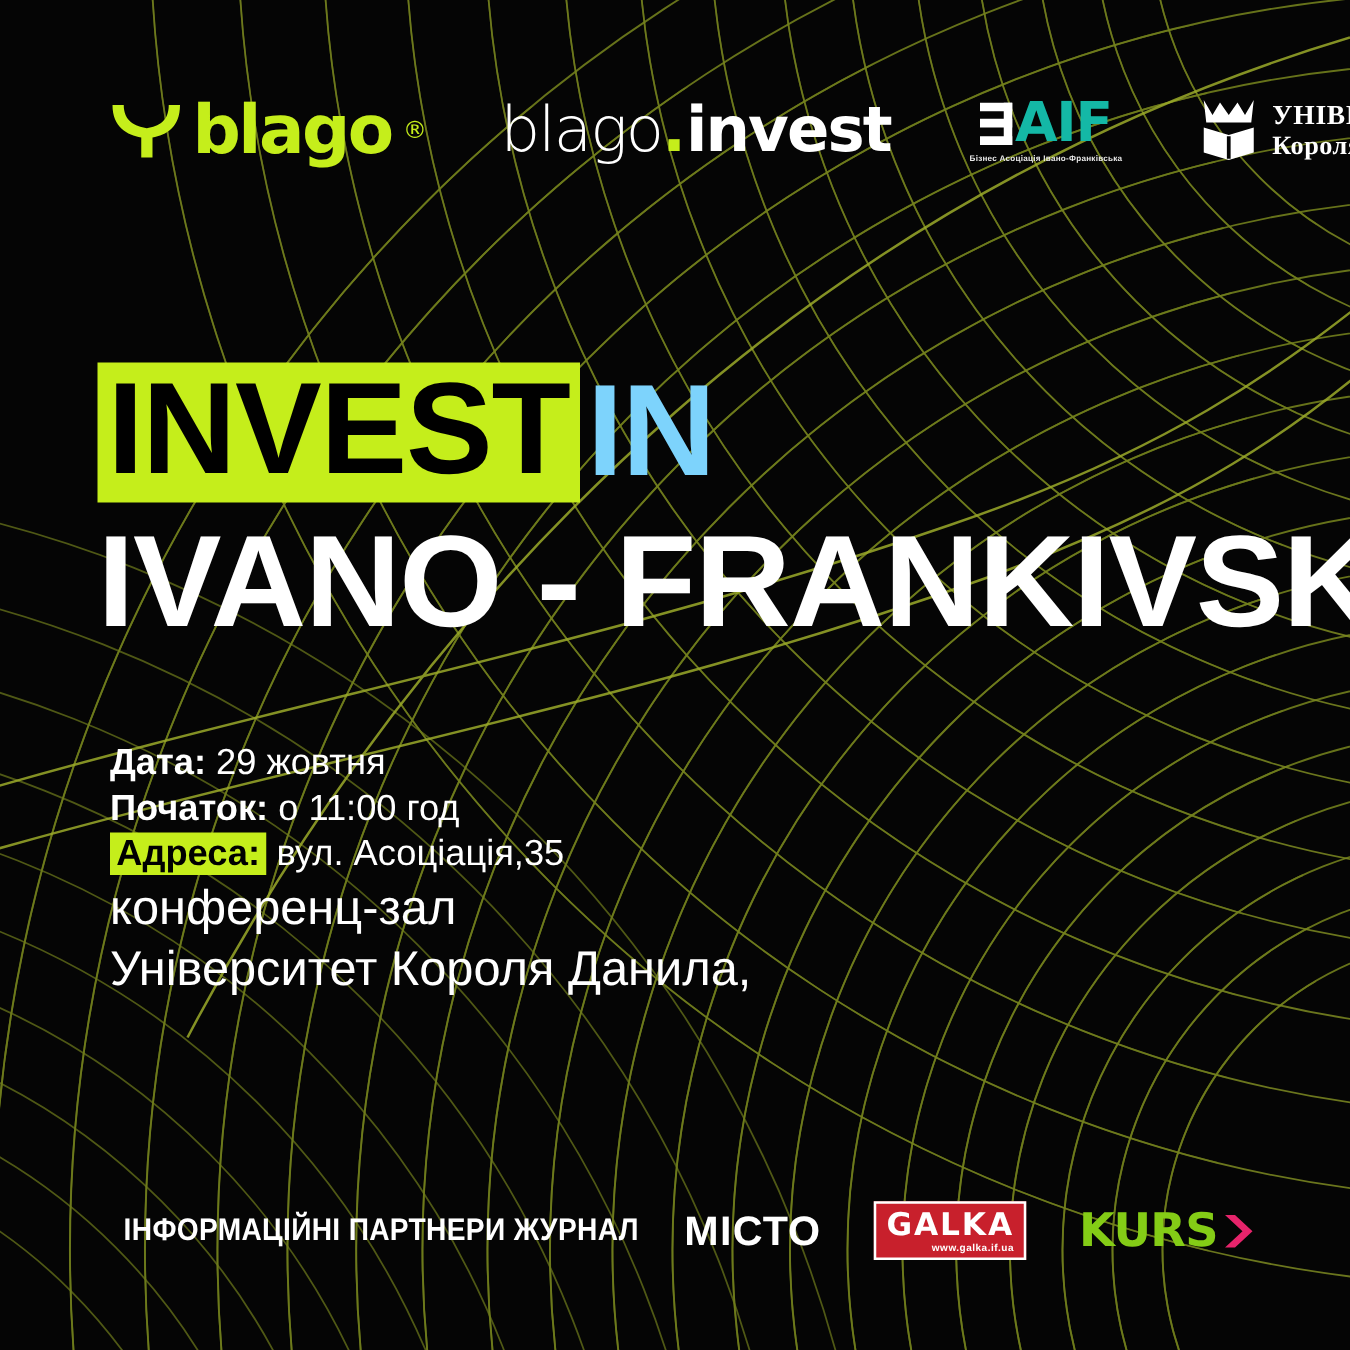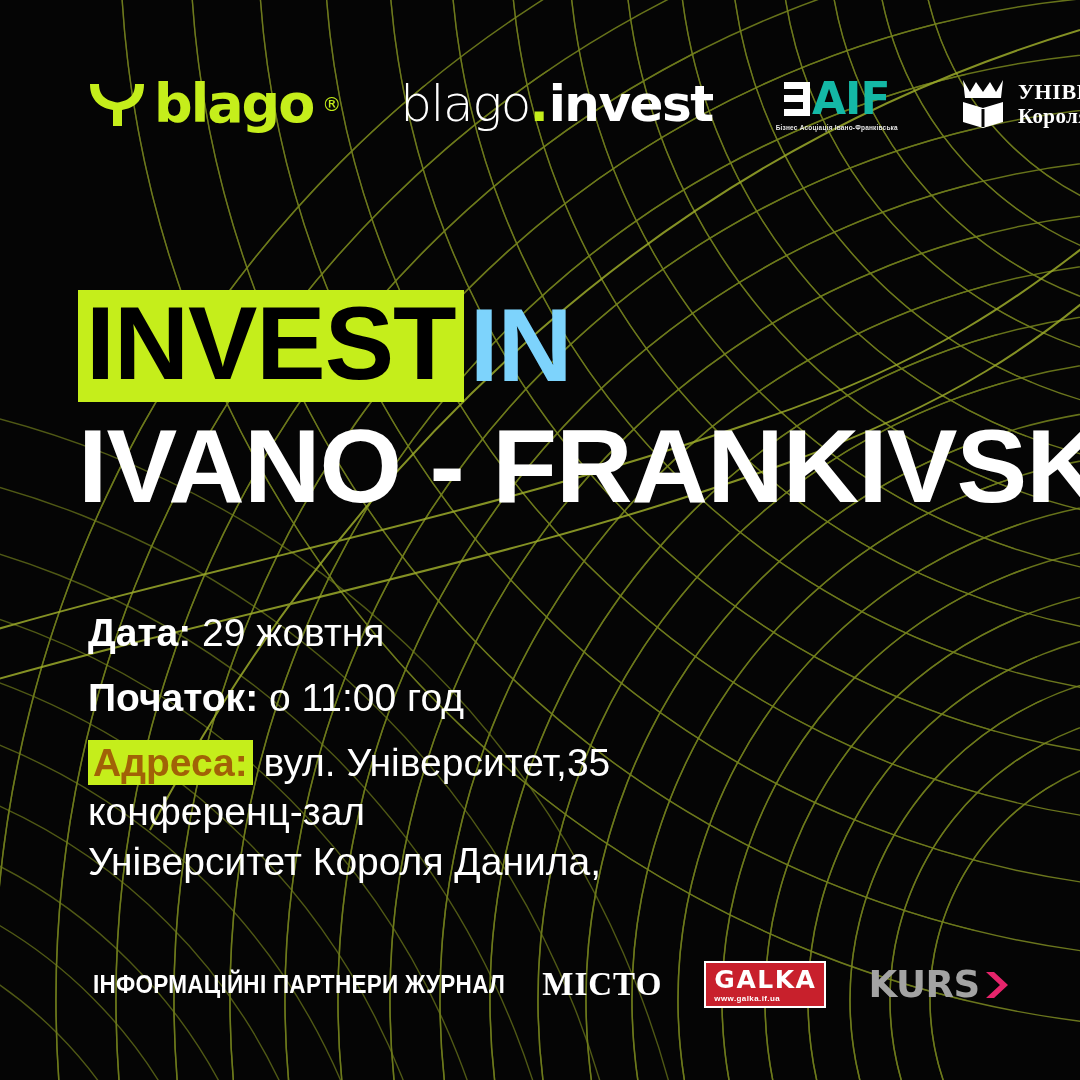--- a/index.html
+++ b/index.html
@@ -64,48 +64,48 @@
   }
   .hl-plain{color:#7dd3fc;padding-left:6px;}
   .hl-line2{
     margin-top:12px;
     font-size:104px;line-height:1;font-weight:700;letter-spacing:-1px;
     color:#fff;white-space:nowrap;transform:scaleX(1.02);transform-origin:left center;
   }
 
   
   .details{position:absolute;left:88px;top:592px;line-height:1.26;}
-  .d-row{font-size:39px;color:#fff;white-space:nowrap;margin-top:16px;}
+  .d-row{font-size:29px;color:#fff;white-space:nowrap;}
   .d-label{font-weight:700;}
-  .d-label-hi{font-weight:700;background:#C5EE1B;color:#a16207;padding:1px 5px;}
+  .d-label-hi{font-weight:700;background:#C5EE1B;color:#000000;padding:1px 5px;}
   .d-val{font-weight:400;}
   .d-cont{font-size:39px;font-weight:400;color:#fff;white-space:nowrap;}
 
   
   .footer{
     position:absolute;left:0;right:0;bottom:72px;
     display:flex;align-items:center;justify-content:center;gap:0;
   }
   .ft-label{
     font-size:25px;font-weight:800;letter-spacing:.3px;color:#fff;
     transform:scaleX(.9);transform-origin:center;white-space:nowrap;
   }
   .ft-misto{
-    margin-left:14px;font-family:Liberation Serif, serif;
+    margin-left:14px;font-family:Liberation Sans, sans-serif;
     font-size:33px;font-weight:700;letter-spacing:1px;color:#fff;line-height:1;
   }
   .ft-galka{
     margin-left:42px;background:#C8202C;border:2px solid #ffffff;
-    padding:4px 8px 3px 8px;display:flex;flex-direction:column;align-items:flex-start;
+    padding:4px 8px 3px 8px;display:flex;flex-direction:column;align-items:flex-end;
     line-height:1;
   }
   .galka-word{font-size:25px;font-weight:800;letter-spacing:1.5px;color:#fff;font-family:"DejaVu Sans",sans-serif;}
   .galka-url{font-size:8px;font-weight:700;letter-spacing:.4px;color:#fff;margin-top:3px;}
   .ft-kurs{margin-left:42px;display:flex;align-items:center;gap:4px;}
-  .kurs-word{font-size:37px;font-weight:800;letter-spacing:-.5px;color:#a3a3a3;line-height:1;font-family:"DejaVu Sans",sans-serif;}
+  .kurs-word{font-size:37px;font-weight:800;letter-spacing:-.5px;color:#84cc16;line-height:1;font-family:"DejaVu Sans",sans-serif;}
   .kurs-chev{width:26px;height:30px;display:block;}
 </style>
 </head>
 <body>
 
 <div id="poster">
 
   <svg id="bg-waves" viewBox="0 0 1080 1080" preserveAspectRatio="none" aria-hidden="true">
     <defs>
       <clipPath id="clipAll">
@@ -244,21 +244,21 @@
     <div class="d-row">
       <span class="d-label">Дата:</span>
       <span class="d-val">29 жовтня</span>
     </div>
     <div class="d-row">
       <span class="d-label">Початок:</span>
       <span class="d-val">о 11:00 год</span>
     </div>
     <div class="d-row">
       <span class="d-label-hi">Адреса:</span>
-      <span class="d-val">вул. Університет,35</span>
+      <span class="d-val">вул. Асоціація,35</span>
     </div>
     <div class="d-cont">конференц-зал</div>
     <div class="d-cont">Університет Короля Данила,</div>
   </div>
 
   <div class="footer">
     <span class="ft-label">ІНФОРМАЦІЙНІ ПАРТНЕРИ ЖУРНАЛ</span>
 
     <span class="ft-misto">МІСТО</span>
 

